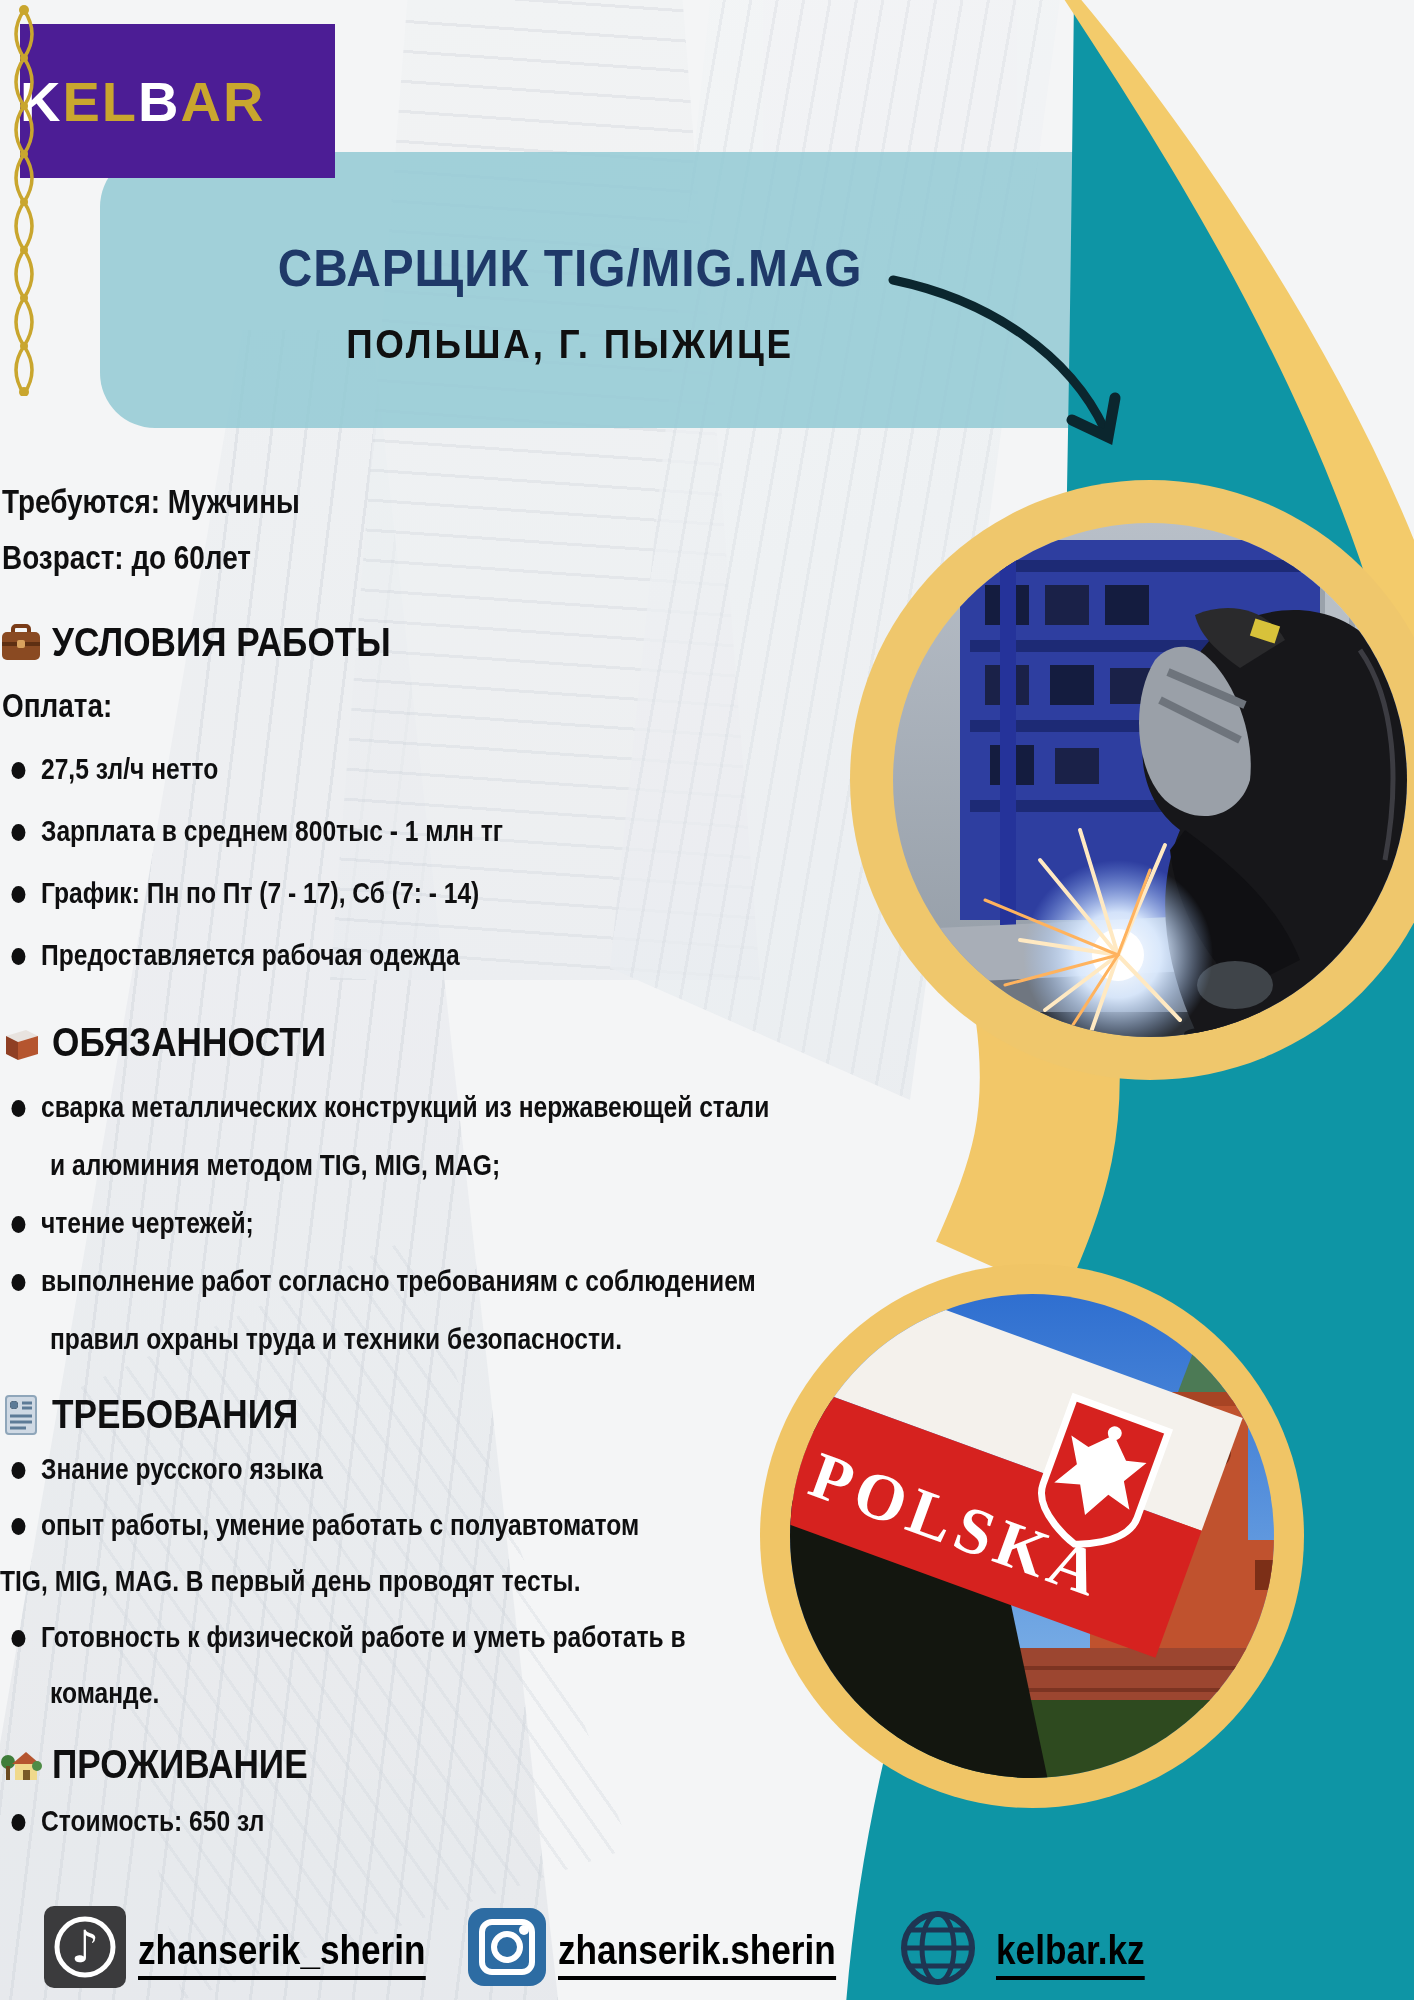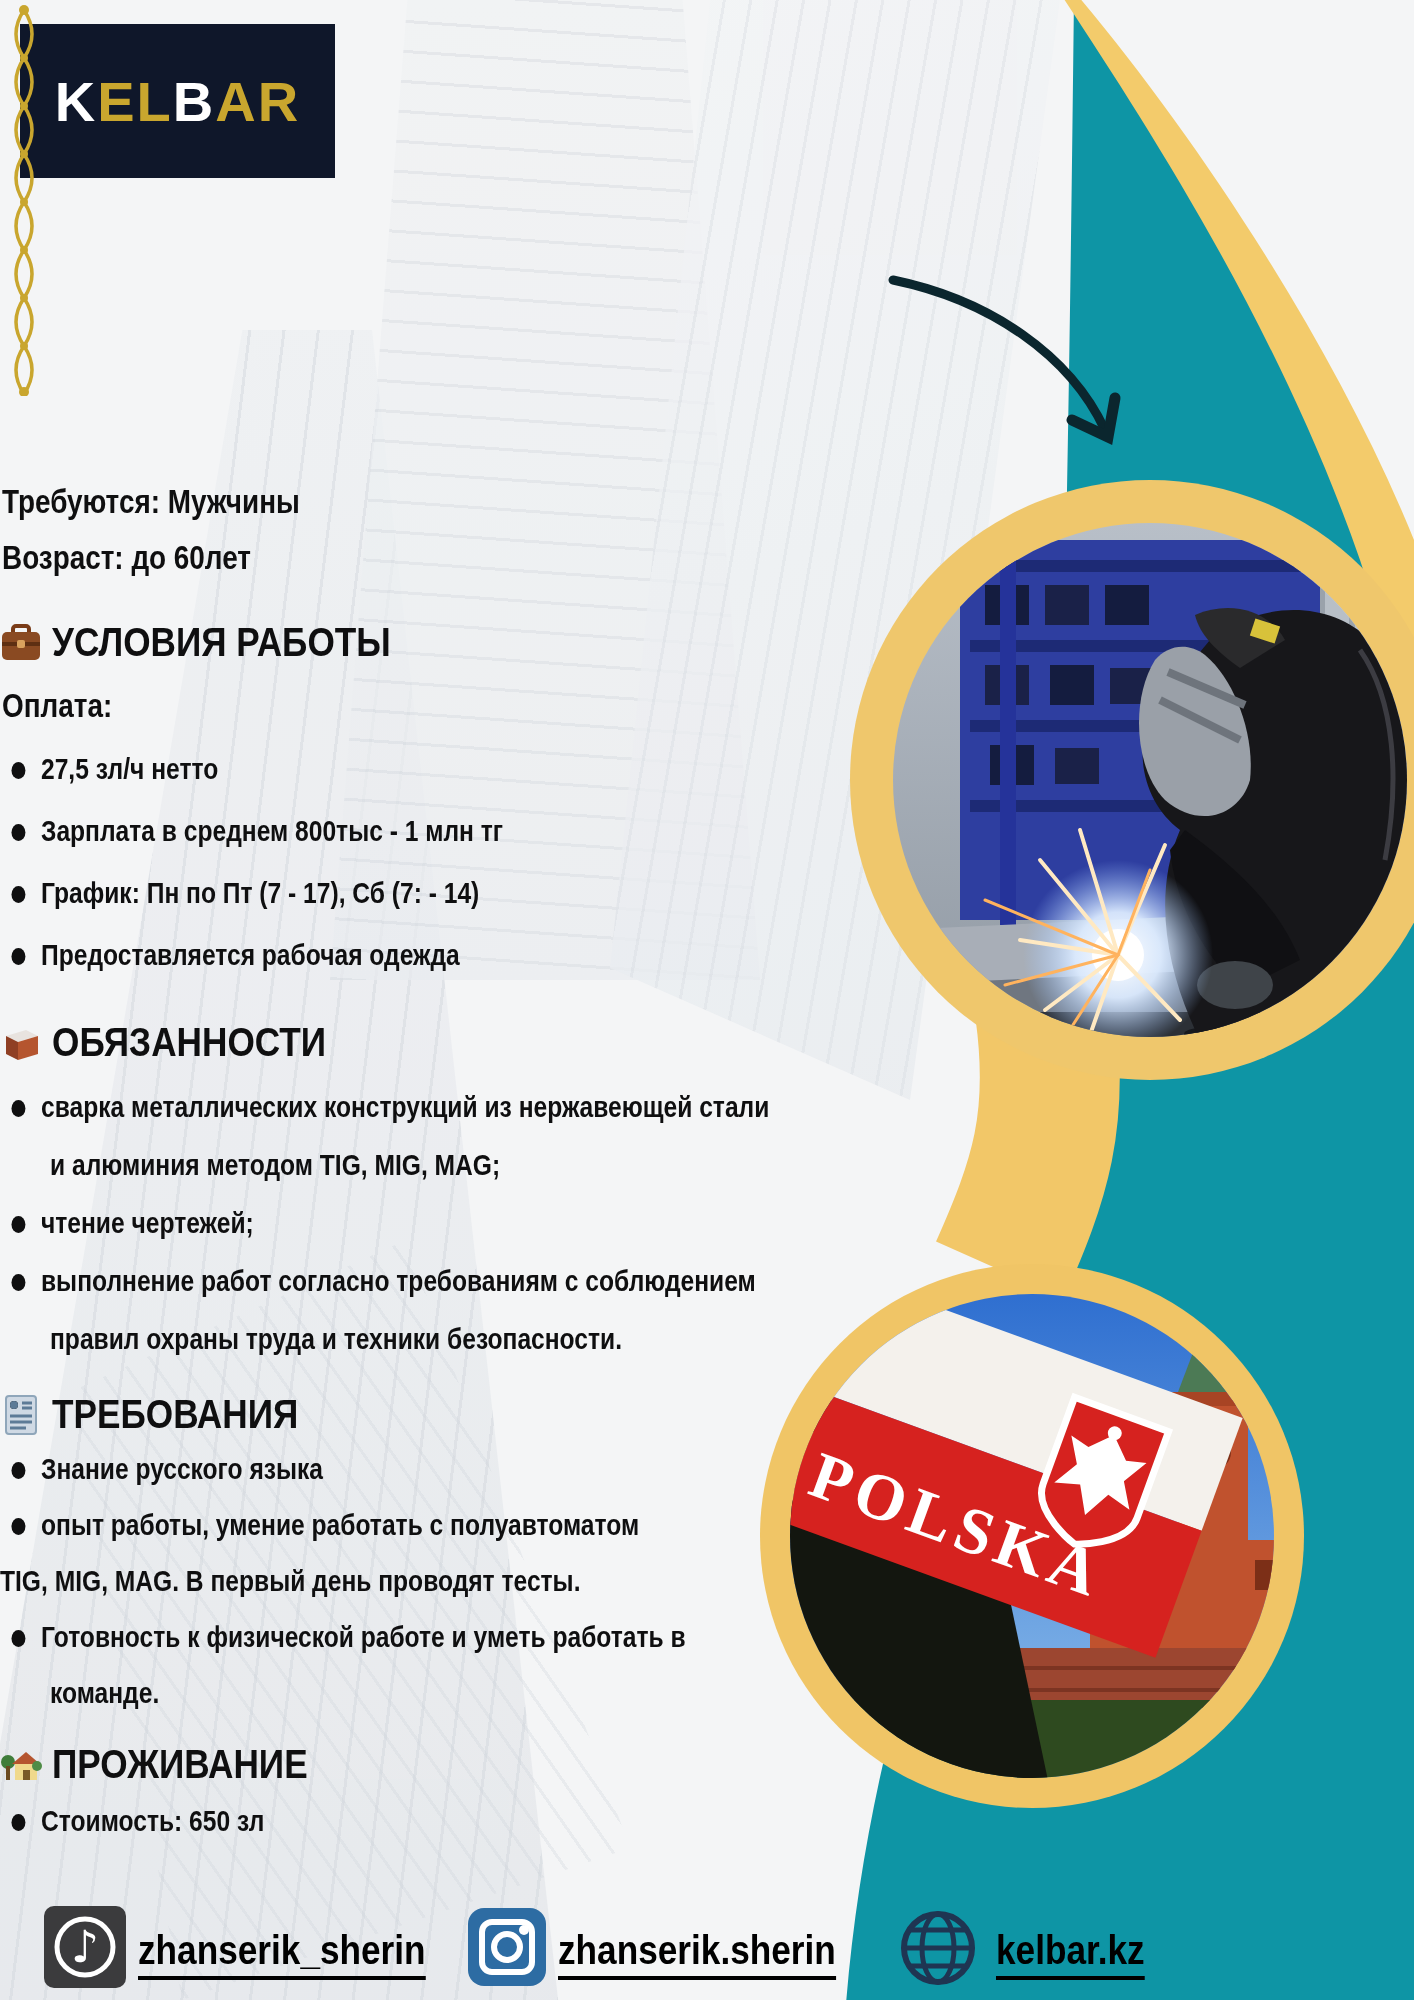--- a/index.html
+++ b/index.html
@@ -31,21 +31,21 @@
       transform:scaleX(.92);transform-origin:50% 50%;}
   #job-location{position:absolute;left:0;top:170px;width:940px;text-align:center;
       font-size:40px;font-weight:900;color:#101010;letter-spacing:3px;white-space:nowrap;
       transform:scaleX(.92);transform-origin:50% 50%;}
 
   
   #art{position:absolute;z-index:2;left:0;top:0;}
 
   
   #logo-block{position:absolute;z-index:3;left:20px;top:24px;width:315px;height:154px;
-      background:#0f172a;display:flex;align-items:center;justify-content:center;}
+      background:#4c1d95;display:flex;align-items:center;justify-content:flex-start;}
   #logo-word{font-size:56px;font-weight:900;letter-spacing:2px;}
   .lw{color:#ffffff}.lg{color:#c9a62e}
   #ornament{position:absolute;z-index:4;left:0;top:4px;}
 
   
   .txt{position:absolute;z-index:3;white-space:nowrap;color:#0f0f10;font-weight:700;
        transform:scaleX(.82);transform-origin:0 50%;}
   .intro{font-size:34px;}
   .sec-title{font-size:40px;font-weight:900;transform:scaleX(.88);transform-origin:0 50%;}
   .body{font-size:30px;}
@@ -63,20 +63,24 @@
 </head>
 <body>
 
 <div id="poster">
 
   <div class="bg bgA"></div>
   <div class="bg bgB"></div>
   <div class="bg bgC"></div>
   <div class="bg bgD"></div>
 
+  <div id="title-card">
+    <div id="job-title">СВАРЩИК TIG/MIG.MAG</div>
+    <div id="job-location">ПОЛЬША, Г. ПЫЖИЦЕ</div>
+  </div>
 
   <svg id="art" width="1414" height="2000" viewBox="0 0 1414 2000">
     <defs>
       <clipPath id="clipWeld">
           <circle cx="1150" cy="780" r="257"></circle>
         </clipPath>
       <clipPath id="clipFlag">
           <circle cx="1032" cy="1536" r="242"></circle>
         </clipPath>
       <linearGradient id="wbg" x1="0" y1="0" x2="0" y2="1">

